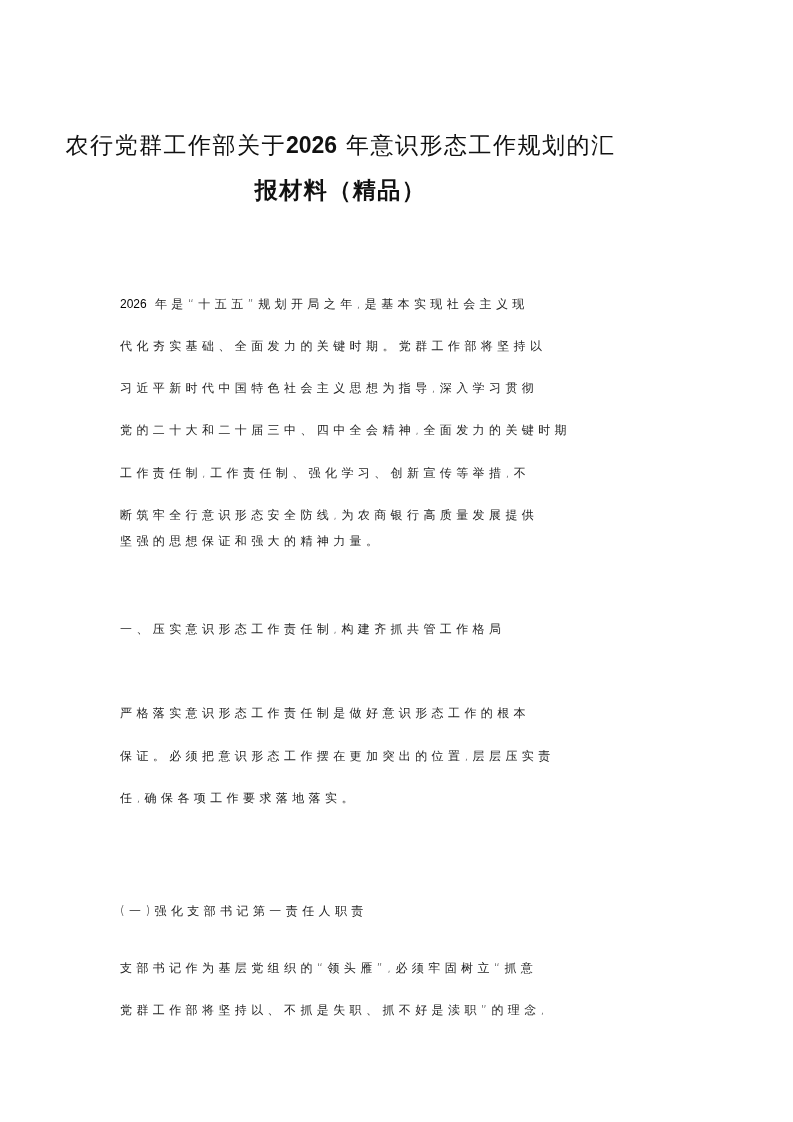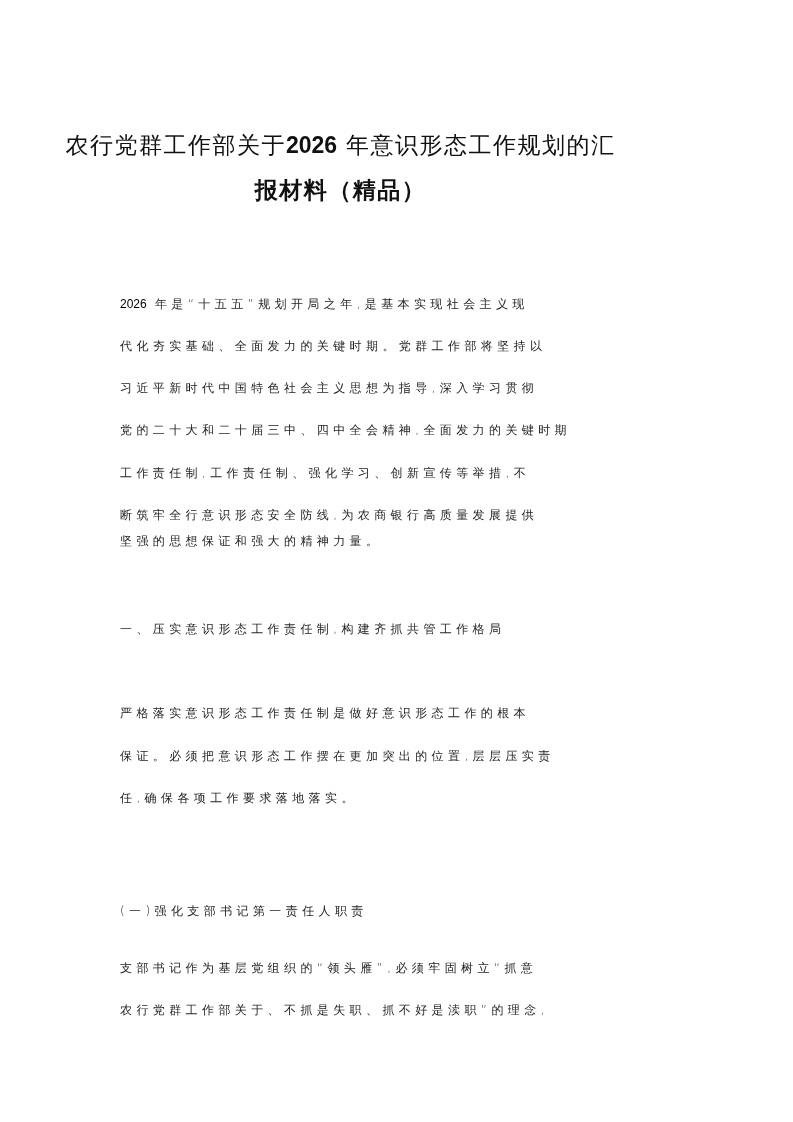--- a/index.html
+++ b/index.html
@@ -73,15 +73,15 @@
 
   <div class="line" style="top:616px;">一、压实意识形态工作责任制,构建齐抓共管工作格局</div>
 
   <div class="line" style="top:700px;">严格落实意识形态工作责任制是做好意识形态工作的根本</div>
   <div class="line" style="top:743px;">保证。必须把意识形态工作摆在更加突出的位置,层层压实责</div>
   <div class="line" style="top:785px;">任,确保各项工作要求落地落实。</div>
 
   <div class="line" style="top:870px;margin-top:28px;">(一)强化支部书记第一责任人职责</div>
 
   <div class="line" style="top:955px;">支部书记作为基层党组织的“领头雁”,必须牢固树立“抓意</div>
-  <div class="line" style="top:997px;">农行党群工作部关于、不抓是失职、抓不好是渎职”的理念,</div>
+  <div class="line" style="top:997px;">党群工作部将坚持以、不抓是失职、抓不好是渎职”的理念,</div>
 
 </div>
 
 </body></html>

